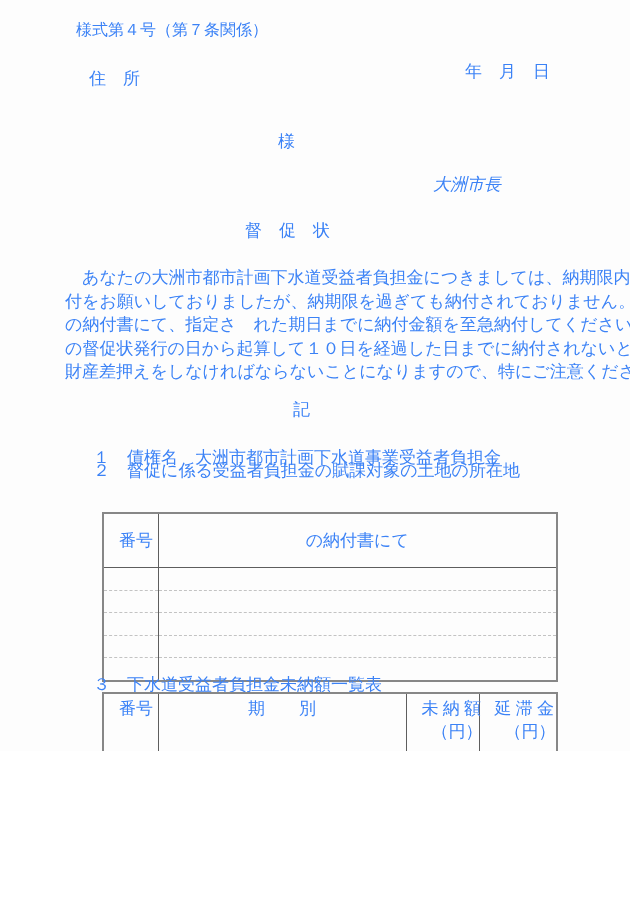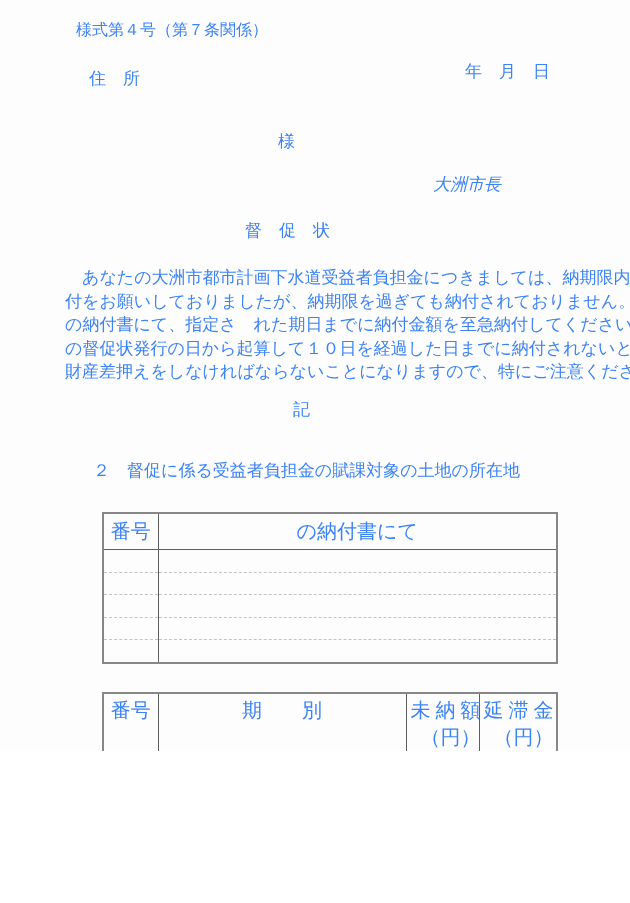--- a/index.html
+++ b/index.html
@@ -41,23 +41,23 @@
     table-layout: fixed;
     width: 454px;
     border: 2px solid #878787;
     background: transparent;
   }
   .t2 { left: 102px; top: 512px; }
   .t3 { left: 102px; top: 692px; }
 
   .form-table th {
     font-weight: normal;
-    font-size: 20px;
+    font-size: 17px;
     text-align: center;
-    padding: 4px;
+    padding: 15px;
     white-space: pre;
   }
   .t2 th { height: 21px; }
   .t3 th { height: 46px; vertical-align: top; padding-top: 3px; }
   .t3 th .h-sub { text-align: left; padding-left: 10px; }
 
   .form-table th:not(:first-child),
   .form-table td:not(:first-child) { border-left: 1px solid #5e5e5e; }
   .form-table thead th { border-bottom: 1px solid #5e5e5e; }
   .form-table tbody td { border-top: 1px dashed #c3c3c3; height: 21px; padding: 0; }
@@ -79,20 +79,21 @@
   <div class="abs sama">様</div>
 
   <div class="abs mayor">大洲市長</div>
 
   <div class="abs doc-title">督　促　状</div>
 
   <div class="abs body-par"><div class="body-line">　あなたの大洲市都市計画下水道受益者負担金につきましては、納期限内の納</div><div class="body-line">付をお願いしておりましたが、納期限を過ぎても納付されておりません。同封</div><div class="body-line">の納付書にて、指定さ　れた期日までに納付金額を至急納付してください。こ</div><div class="body-line">の督促状発行の日から起算して１０日を経過した日までに納付されないときは、</div><div class="body-line">財産差押えをしなければならないことになりますので、特にご注意ください。</div></div>
 
   <div class="abs ki">記</div>
 
+  <div class="abs item1">１　債権名　大洲市都市計画下水道事業受益者負担金</div>
 
   <div class="abs item2">２　督促に係る受益者負担金の賦課対象の土地の所在地</div>
 
   <table class="form-table t2">
     <colgroup>
       <col style="width:55px">
       <col style="width:399px">
     </colgroup>
     <thead>
         <tr>
@@ -117,20 +118,21 @@
           <td>&nbsp;</td>
           <td>&nbsp;</td>
         </tr>
         <tr>
           <td>&nbsp;</td>
           <td>&nbsp;</td>
         </tr>
       </tbody>
   </table>
 
+  <div class="abs item3">３　下水道受益者負担金未納額一覧表</div>
 
   <table class="form-table t3">
     <colgroup>
       <col style="width:55px">
       <col style="width:248px">
       <col style="width:73px">
       <col style="width:78px">
     </colgroup>
     <thead>
         <tr>

